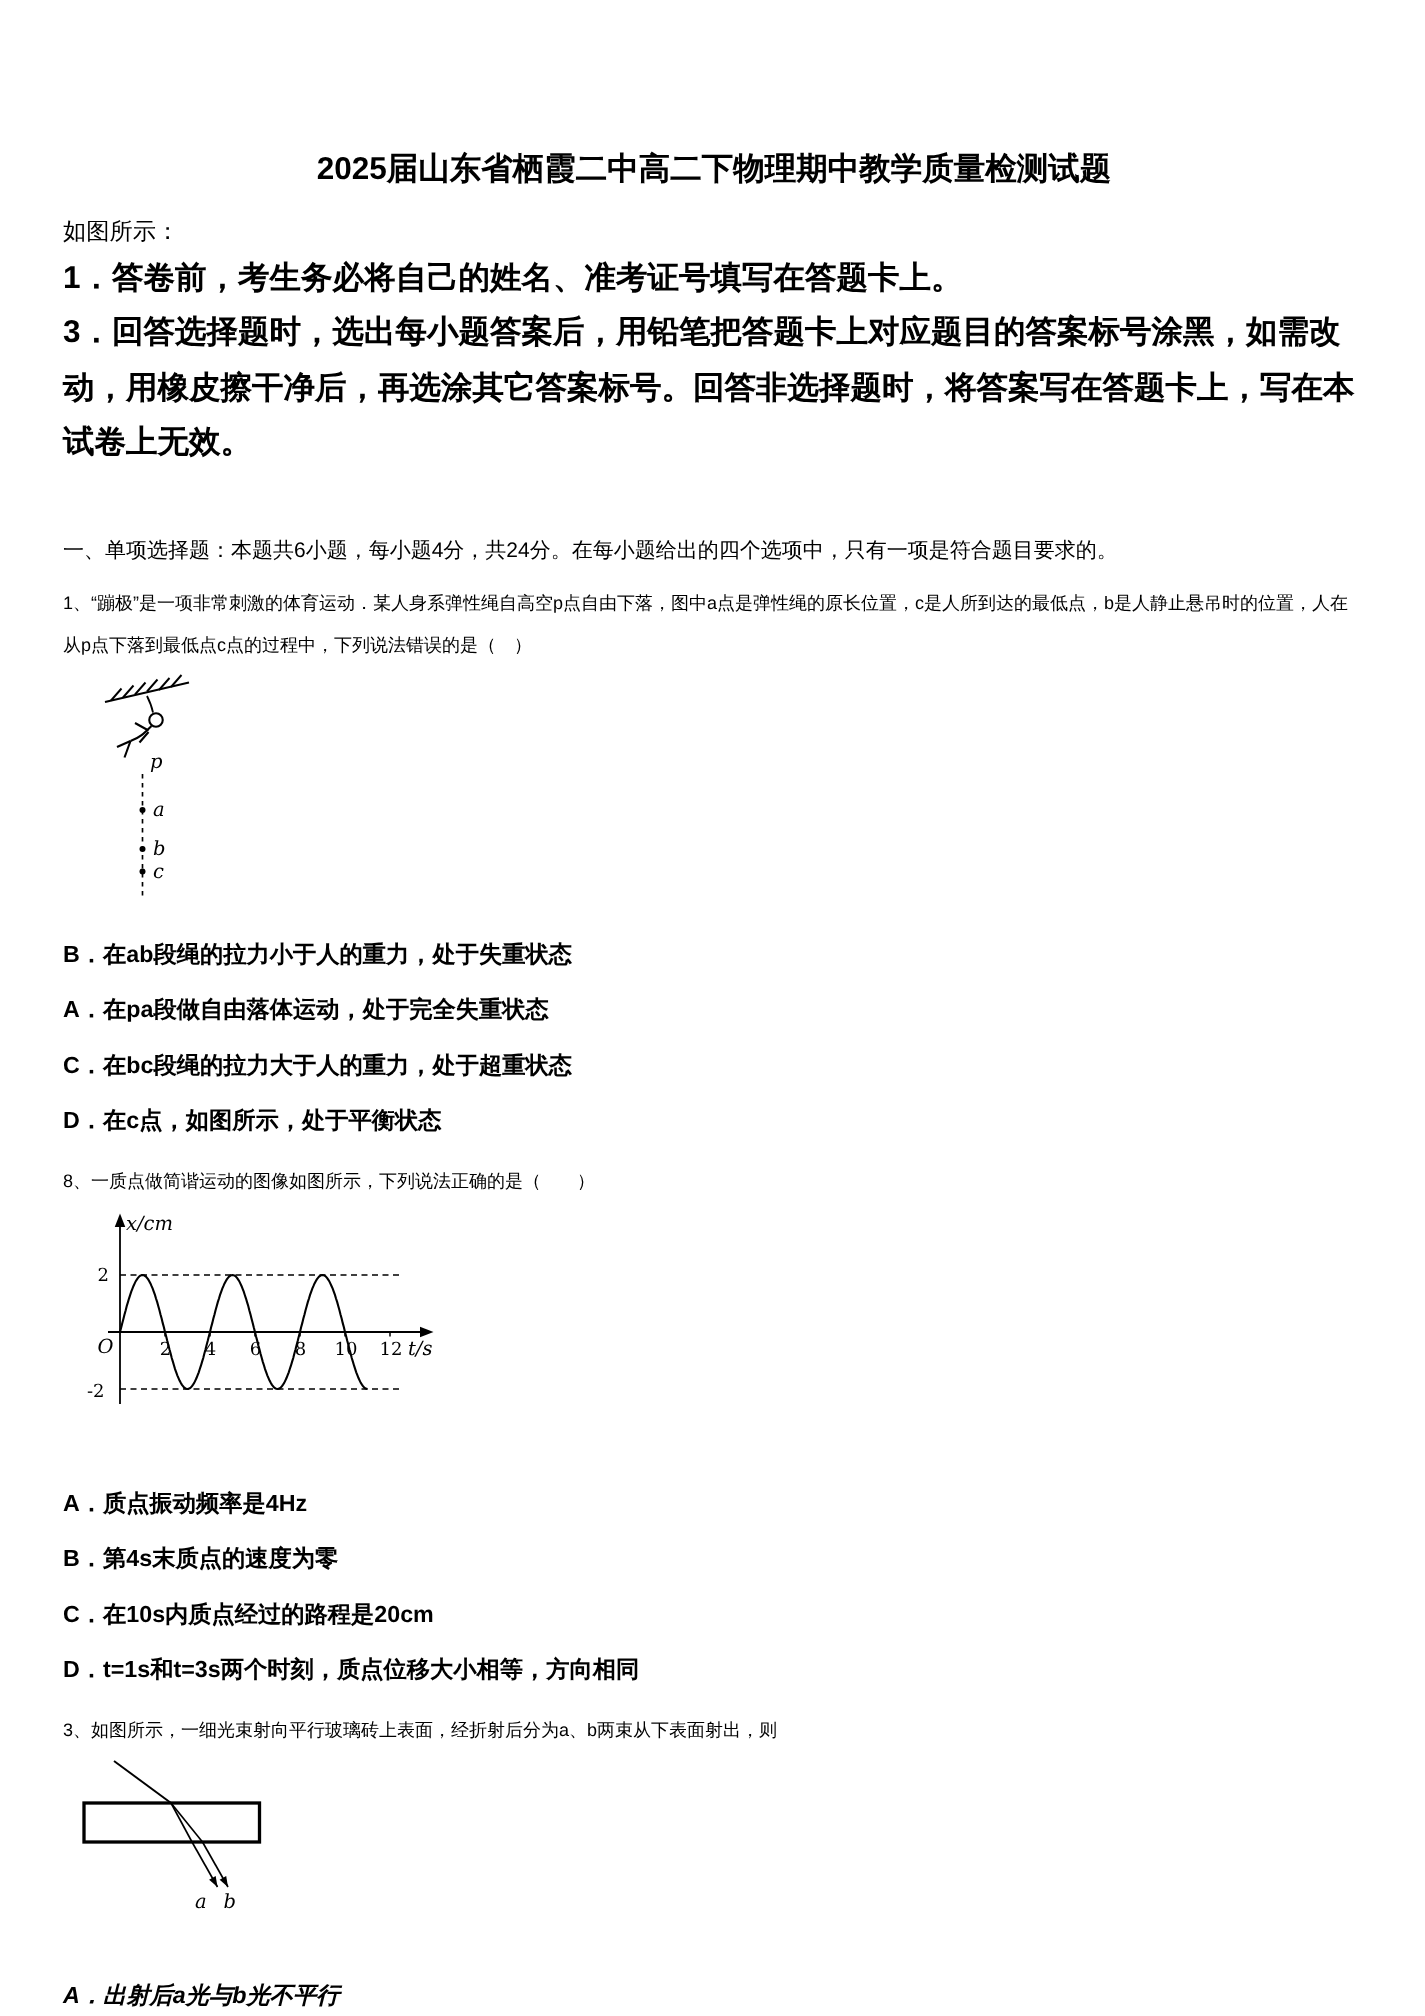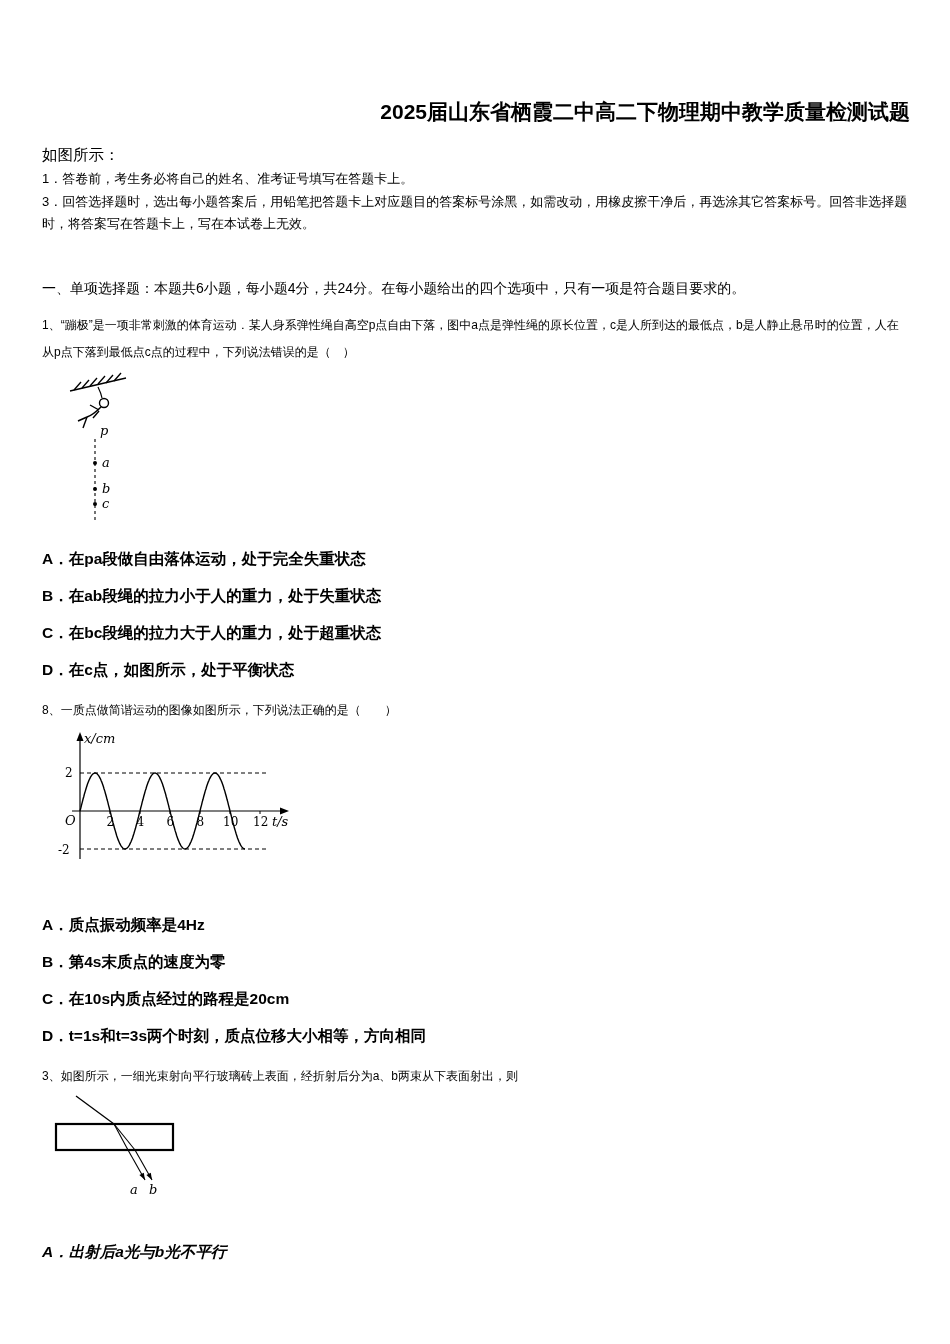--- a/index.html
+++ b/index.html
@@ -11,25 +11,25 @@
   }
   .page {
     width: 950px;
     min-height: 1344px;
     background: #fff;
     padding: 98px 40px 60px 42px;
   }
   .title {
     font-size: 21px;
     font-weight: bold;
-    text-align: right;
+    text-align: center;
     margin-bottom: 16px;
   }
   .notice-heading { font-size: 15.5px; line-height: 1.7; }
-  .notice-item { font-size: 13px; line-height: 1.72; }
+  .notice-item { font-size: 21px; line-height: 1.72; font-weight: bold; }
   .section-heading { font-size: 14px; margin-top: 42px; line-height: 1.6; }
   .stem { font-size: 12px; line-height: 2.3; margin-top: 12px; }
   .option { font-size: 15.5px; font-weight: bold; margin: 16px 0; }
   .option.gap-top { margin-top: 40px; font-style: italic; }
   .figure { display: block; margin: 4px 0 2px 6px; }
   .fig-label { font-family: "DejaVu Serif", serif; font-size: 12px; font-style: normal; }
   .fig-var { font-family: "DejaVu Serif", serif; font-size: 13px; font-style: italic; }
   svg line, svg path.stroke { stroke: #000; }
 </style>
 </head>
@@ -72,22 +72,22 @@
       <text x="52" y="64" class="fig-var">p</text>
       <line x1="47" y1="68" x2="47" y2="150" stroke="#000" stroke-width="1.1" stroke-dasharray="3,3"></line>
       <circle cx="47" cy="92" r="2" fill="#000"></circle>
       <circle cx="47" cy="118" r="2" fill="#000"></circle>
       <circle cx="47" cy="133" r="2" fill="#000"></circle>
       <text x="54" y="96" class="fig-var">a</text>
       <text x="54" y="122" class="fig-var">b</text>
       <text x="54" y="137" class="fig-var">c</text>
     </svg>
 
+    <div class="option">B．在ab段绳的拉力小于人的重力，处于失重状态</div>
     <div class="option">A．在pa段做自由落体运动，处于完全失重状态</div>
-    <div class="option">B．在ab段绳的拉力小于人的重力，处于失重状态</div>
     <div class="option">C．在bc段绳的拉力大于人的重力，处于超重状态</div>
     <div class="option">D．在c点，如图所示，处于平衡状态</div>
   </div>
 
   <div>
     <div class="stem">8、一质点做简谐运动的图像如图所示，下列说法正确的是（　　）</div>
 
     <svg class="figure" width="262" height="162" viewBox="0 0 262 162" style="margin-bottom:24px">
       <line x1="32" y1="130" x2="32" y2="8" stroke="#000" stroke-width="1.2"></line>
       <path d="M32,3 l-3.5,9 h7 z" fill="#000"></path>

